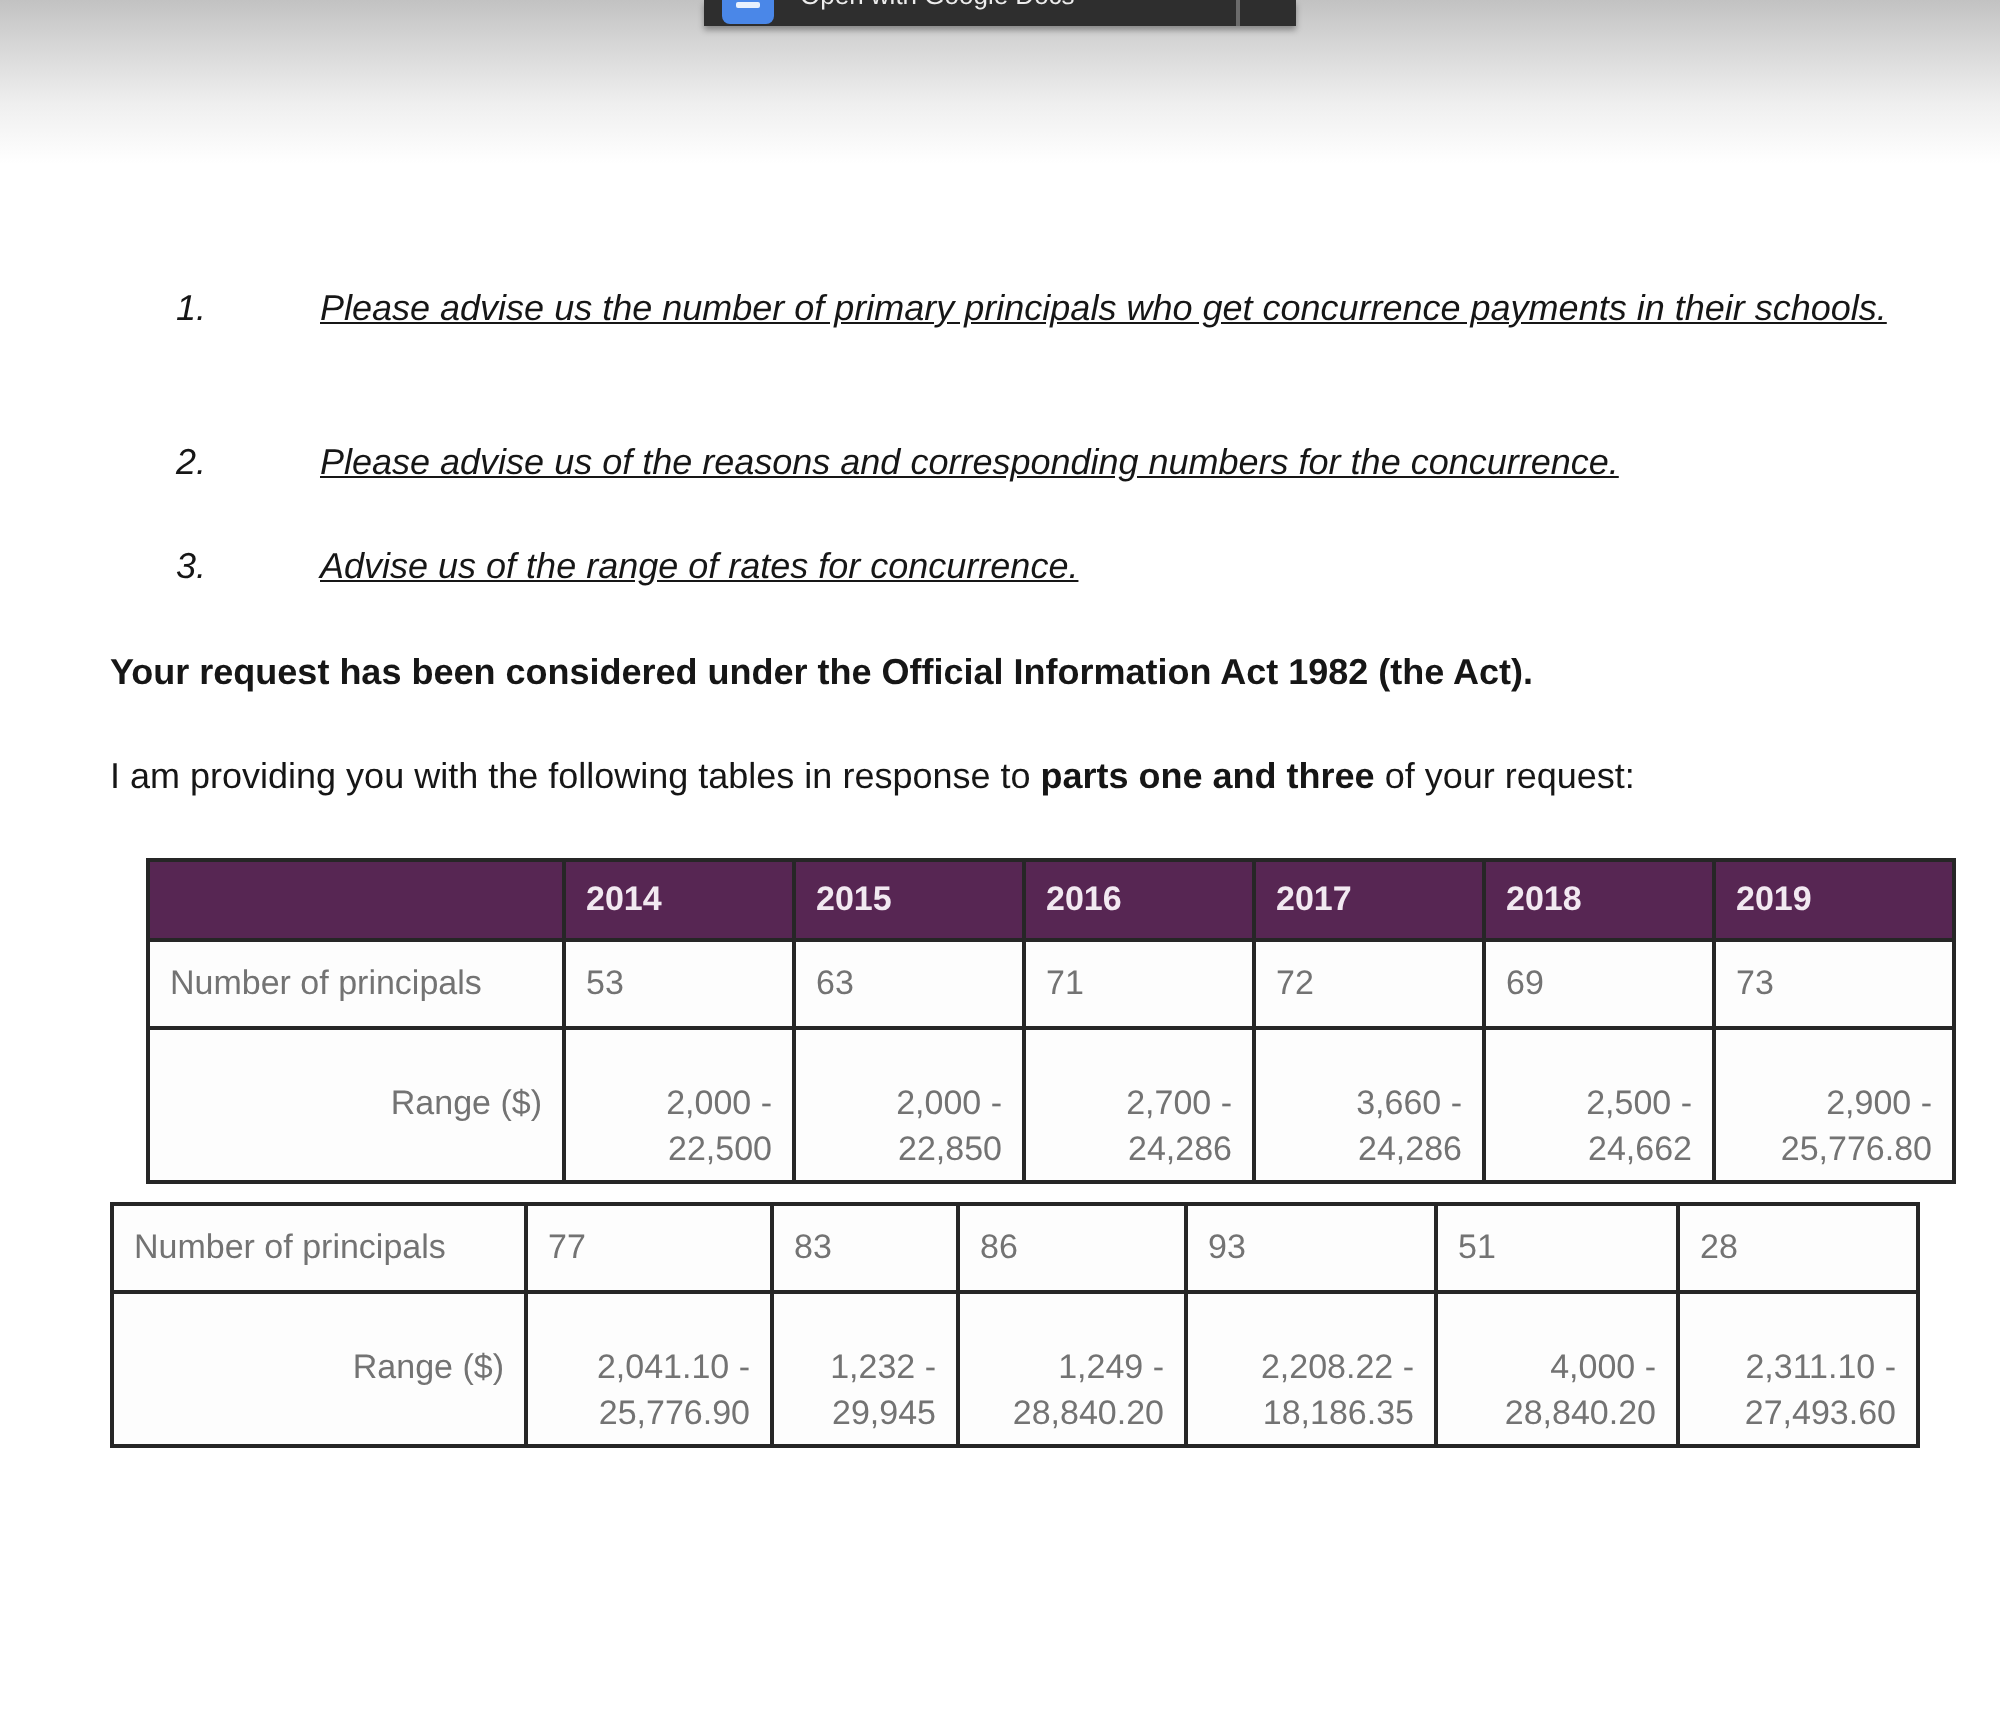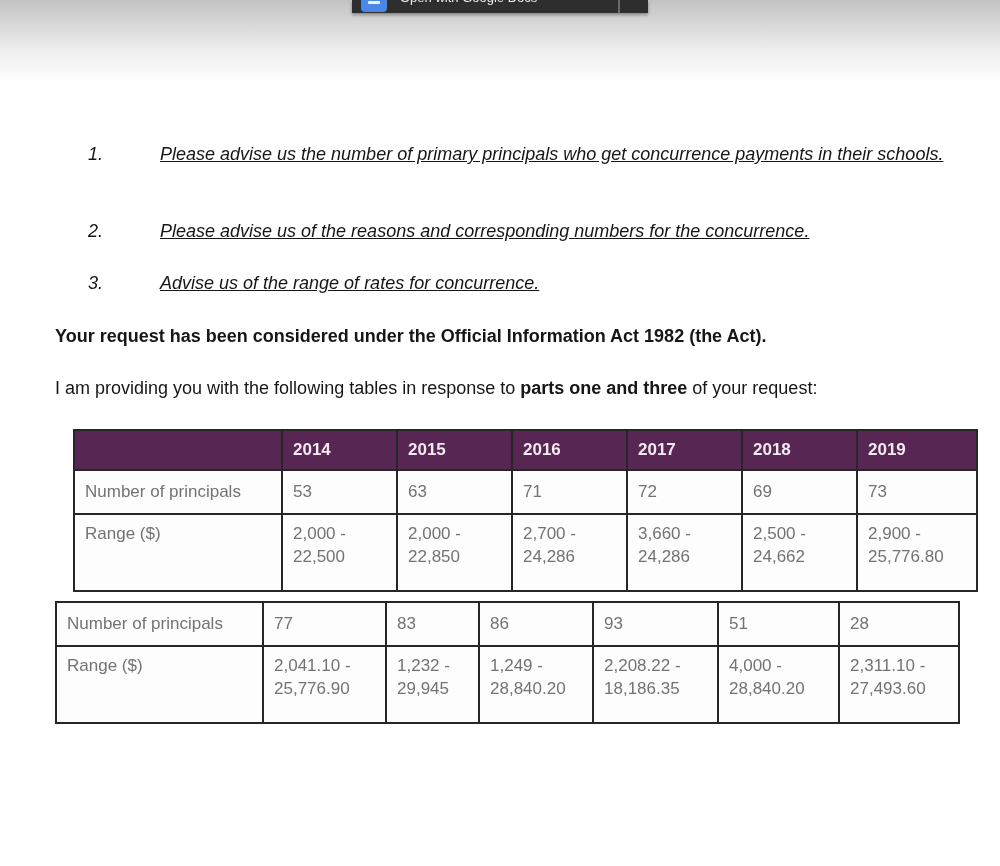--- a/index.html
+++ b/index.html
@@ -66,21 +66,21 @@
     background:#572653;
     color:#f2e9f1;
     font-weight:bold;
     text-align:left;
     height:40px;
     padding:0 10px;
   }
   th:not(:first-child) { border-left:2px solid #cdbacb; }
   td { padding:2px 10px; background:#fdfdfd; color:#737373; }
   tr.r1 td { height:44px; vertical-align:middle; }
-  tr.r2 td { height:77px; vertical-align:top; padding-top:7px; line-height:23px; }
+  tr.r2 td { height:77px; vertical-align:top; padding-top:25px; line-height:23px;text-align:right; }
 </style>
 </head>
 <body>
 
 <div class="page">
 
   <div class="toolbar-fragment">
     <span class="docs-icon"></span>
     <span class="toolbar-label">Open with Google Docs</span>
     <span class="toolbar-divider"></span>

